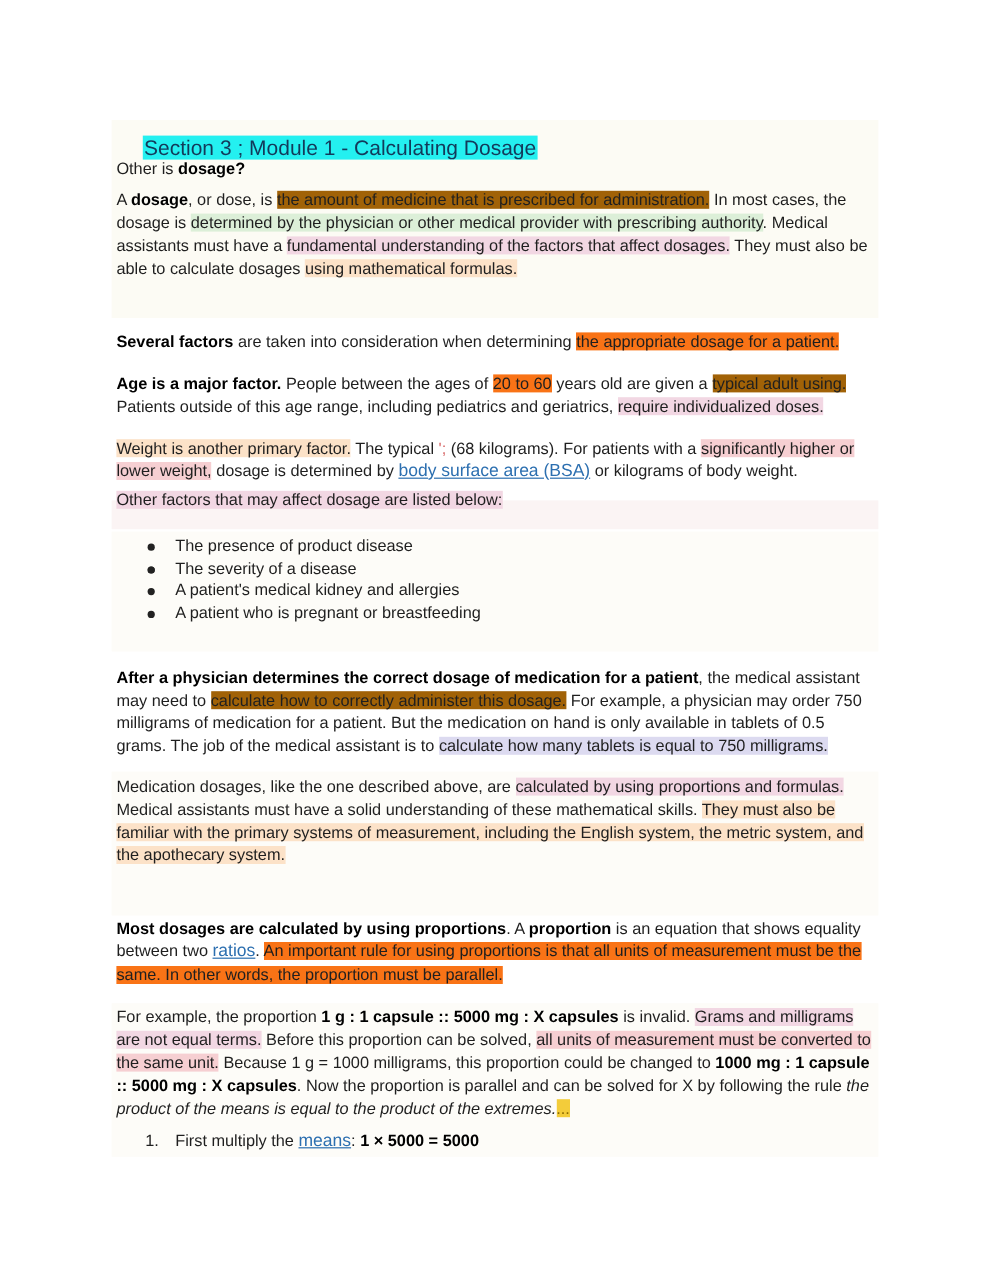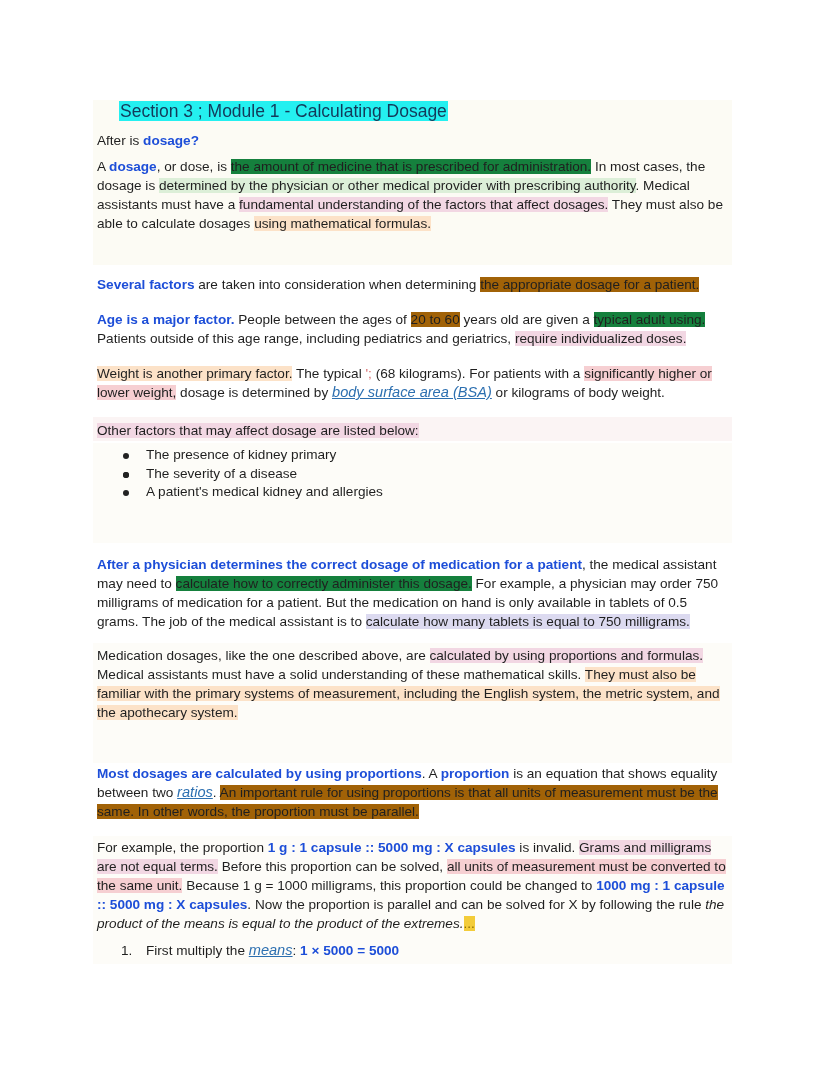--- a/index.html
+++ b/index.html
@@ -5,70 +5,71 @@
     html, body { margin: 0; padding: 0; background: #ffffff; }
     body { width: 828px; height: 1071px; position: relative; overflow: hidden;
       font-family: "Liberation Sans", sans-serif; color: #1f1f1f; font-size: 13.6px; }
     .page { position: absolute; left: 97px; top: 0; width: 635px; }
     .band { position: absolute; left: -4px; width: 639px; }
     .band.cream { background: #fcfbf4; }
     .band.faint { background: #fdfcf8; }
     .band.pink { background: #fbf4f4; }
     .p { position: absolute; left: 0; width: 632px; line-height: 19px; margin: 0; }
     .title { font-size: 17.5px; line-height: 22px; background: #24f0f0; color: #133a5a; padding: 0 1px; }
-    b { font-weight: 700; color: #1d4ed8; }
+    b { font-weight: 700; color: #000000; }
     i { font-style: italic; }
-    .hl-yellow { background: #15803d; }
+    .hl-yellow { background: #a16207; }
     .hl-green { background: #dcefd8; }
     .hl-pink { background: #f2d7e3; text-align: center; }
     .hl-orange { background: #fce2c8; }
-    .hl-blue { background: #a16207; margin-top: 19px; }
+    .hl-blue { background: #f97316; margin-top: 19px; }
     .hl-red { background: #f6cfd2; }
     .hl-lavender { background: #dcdaf0; text-align: right; }
     .hl-gold { background: #f3cc3a; color: #8a6a00; }
-    a.lnk { color: #2c6fb0; text-decoration: underline; font-size: 14.6px; font-style: italic; }
+    a.lnk { color: #2c6fb0; text-decoration: underline; font-size: 14.6px; }
     ul.bul { position: absolute; left: 0; margin: 0; padding: 0; list-style: none; }
     ul.bul li { position: relative; padding-left: 49px; line-height: 18.7px; }
     ul.bul li .dot { position: absolute; left: 26px; top: 7px; width: 6px; height: 6px; border-radius: 50%; background: #222; }
     ol.num { position: absolute; left: 0; margin: 0; padding: 0; list-style: none; }
     ol.num li { position: relative; padding-left: 49px; line-height: 19px; }
     ol.num li .n { position: absolute; left: 24px; top: 0; }
     .mark { color: #d86b6b; }
   </style>
 </head>
 <body>
 
 <div class="page">
   <div class="band cream" style="top:100px;height:165px;"></div>
   <div class="band pink" style="top:417px;height:24px;"></div>
   <div class="band faint" style="top:443px;height:100px;"></div>
   <div class="band faint" style="top:643px;height:120px;"></div>
   <div class="band faint" style="top:836px;height:128px;"></div>
 
-  <div class="p" style="top:100px;padding-left:22px;">
+  <div class="p" style="top:112px;padding-left:22px;">
     <span class="title">Section 3 ; Module 1 - Calculating Dosage</span>
   </div>
 
-  <p class="p" style="top:131px;"><span>After is </span><b>dosage?</b></p>
+  <p class="p" style="top:131px;"><span>Other is </span><b>dosage?</b></p>
 
   <p class="p" style="top:157px;"><span>A </span><b>dosage</b><span>, or dose, is </span><span class="hl-yellow">the amount of medicine that is prescribed for administration.</span><span> In most cases, the dosage is </span><span class="hl-green">determined by the physician or other medical provider with prescribing authority</span><span>. Medical assistants must have a </span><span class="hl-pink">fundamental understanding of the factors that affect dosages.</span><span> They must also be able to calculate dosages </span><span class="hl-orange">using mathematical formulas.</span></p>
 
   <p class="p" style="top:275px;"><b>Several factors</b><span> are taken into consideration when determining </span><span class="hl-blue">the appropriate dosage for a patient.</span></p>
 
   <p class="p" style="top:310px;"><b>Age is a major factor.</b><span> People between the ages of </span><span class="hl-blue">20 to 60</span><span> years old are given a </span><span class="hl-yellow">typical adult using.</span><span> Patients outside of this age range, including pediatrics and geriatrics, </span><span class="hl-pink">require individualized doses.</span></p>
 
   <p class="p" style="top:364px;"><span class="hl-orange">Weight is another primary factor.</span><span> The typical </span><span class="mark">';</span><span> (68 kilograms). For patients with a </span><span class="hl-red">significantly higher or lower weight,</span><span> dosage is determined by </span><a class="lnk" href="#">body surface area (BSA)</a><span> or kilograms of body weight.</span></p>
 
-  <p class="p" style="top:421px;"><span class="hl-pink">Other factors that may affect dosage are listed below:</span></p>
+  <p class="p" style="top:407px;"><span class="hl-pink">Other factors that may affect dosage are listed below:</span></p>
 
   <ul class="bul" style="top:446px;">
-    <li><span class="dot"></span><span>The presence of kidney primary</span></li>
+    <li><span class="dot"></span><span>The presence of product disease</span></li>
     <li><span class="dot"></span></li>
     <li><span class="dot"></span><span>The severity of a disease</span></li>
     <li><span class="dot"></span><span>A patient's medical kidney and allergies</span></li>
+    <li><span class="dot"></span><span>A patient who is pregnant or breastfeeding</span></li>
   </ul>
 
   <p class="p" style="top:555px;"><b>After a physician determines the correct dosage of medication for a patient</b><span>, the medical assistant may need to </span><span class="hl-yellow">calculate how to correctly administer this dosage.</span><span> For example, a physician may order 750 milligrams of medication for a patient. But the medication on hand is only available in tablets of 0.5 grams. The job of the medical assistant is to </span><span class="hl-lavender">calculate how many tablets is equal to 750 milligrams.</span></p>
 
   <p class="p" style="top:646px;"><span>Medication dosages, like the one described above, are </span><span class="hl-pink">calculated by using proportions and formulas.</span><span> Medical assistants must have a solid understanding of these mathematical skills. </span><span class="hl-orange">They must also be familiar with the primary systems of measurement, including the English system, the metric system, and the apothecary system.</span></p>
 
   <p class="p" style="top:764px;"><b>Most dosages are calculated by using proportions</b><span>. A </span><b>proportion</b><span> is an equation that shows equality between two </span><a class="lnk" href="#">ratios</a><span>. </span><span class="hl-blue">An important rule for using proportions is that all units of measurement must be the same. In other words, the proportion must be parallel.</span></p>
 
   <p class="p" style="top:838px;"><span>For example, the proportion </span><b>1 g : 1 capsule :: 5000 mg : X capsules</b><span> is invalid. </span><span class="hl-pink">Grams and milligrams are not equal terms.</span><span> Before this proportion can be solved, </span><span class="hl-red">all units of measurement must be converted to the same unit.</span><span> Because 1 g = 1000 milligrams, this proportion could be changed to </span><b>1000 mg : 1 capsule :: 5000 mg : X capsules</b><span>. Now the proportion is parallel and can be solved for X by following the rule </span><i>the product of the means is equal to the product of the extremes.</i><span class="hl-gold">...</span></p>
 

